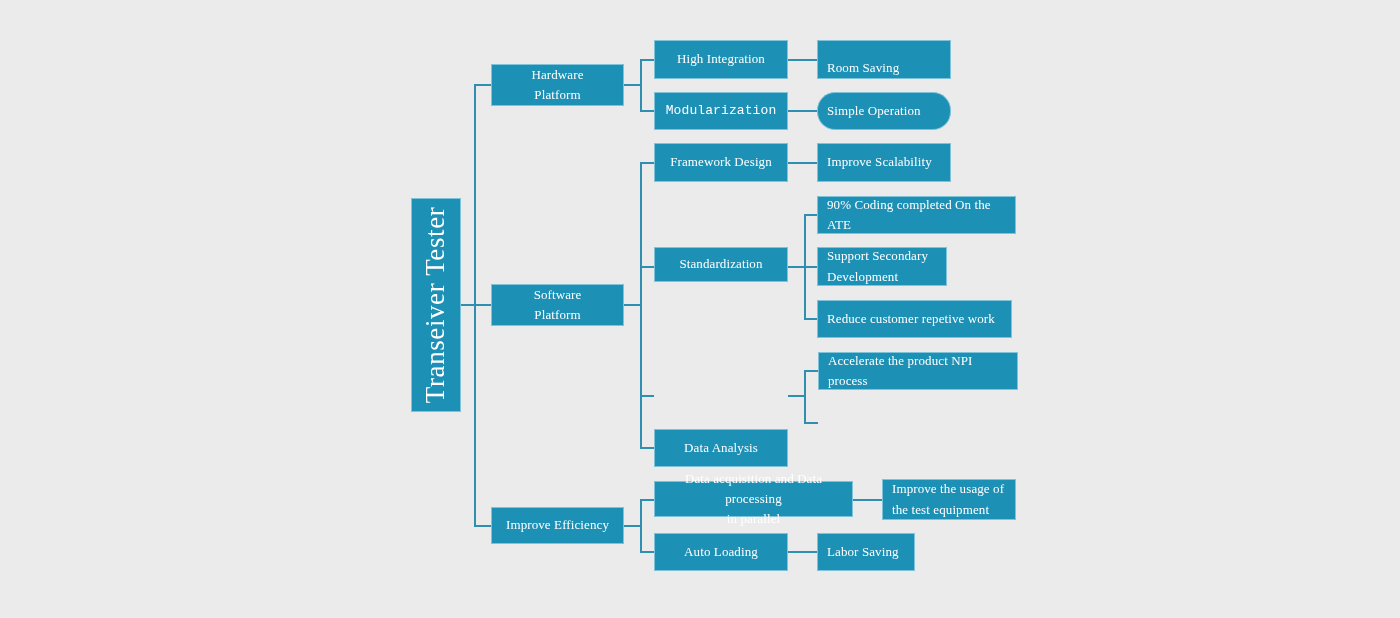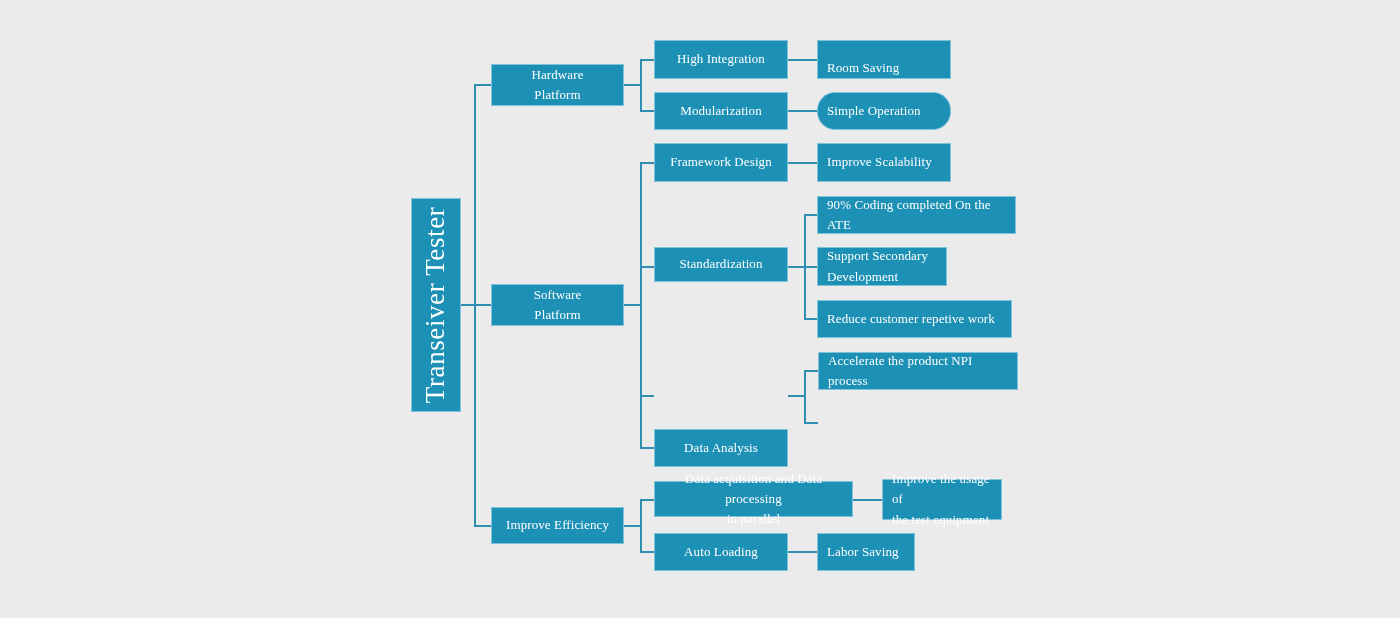--- a/index.html
+++ b/index.html
@@ -123,21 +123,21 @@
     <span class="label">Software
 Platform</span>
   </div>
   <div class="node" style="left:491px; top:507px; width:133px; height:37px;">
     <span class="label">Improve Efficiency</span>
   </div>
 
   <div class="node" style="left:654px; top:40px; width:134px; height:39px;">
     <span class="label">High Integration</span>
   </div>
-  <div class="node" style="left:654px; top:92px; width:134px; height:38px;">
+  <div class="node" style="left:654px; top:92px; width:134px; height:38px;font-family:Liberation Mono, monospace;">
     <span class="label">Modularization</span>
   </div>
 
   <div class="node left" style="left:817px; top:40px; width:134px; height:39px;align-items:flex-end;">
     <span class="label">Room Saving</span>
   </div>
   <div class="node left" style="left:817px; top:92px; width:134px; height:38px;border-radius:18px;">
     <span class="label">Simple Operation</span>
   </div>
 
@@ -169,21 +169,21 @@
   </div>
 
   <div class="node" style="left:654px; top:481px; width:199px; height:36px;">
     <span class="label">Data acquisition and Data processing
 in parallel</span>
   </div>
   <div class="node" style="left:654px; top:533px; width:134px; height:38px;">
     <span class="label">Auto Loading</span>
   </div>
 
-  <div class="node left" style="left:882px; top:479px; width:120px; height:41px;font-family:Liberation Serif, serif;">
+  <div class="node left" style="left:882px; top:479px; width:134px; height:41px;font-family:Liberation Serif, serif;">
     <span class="label">Improve the usage of
 the test equipment</span>
   </div>
   <div class="node left" style="left:817px; top:533px; width:98px; height:38px;">
     <span class="label">Labor Saving</span>
   </div>
 
 </div>
 
 </body></html>

